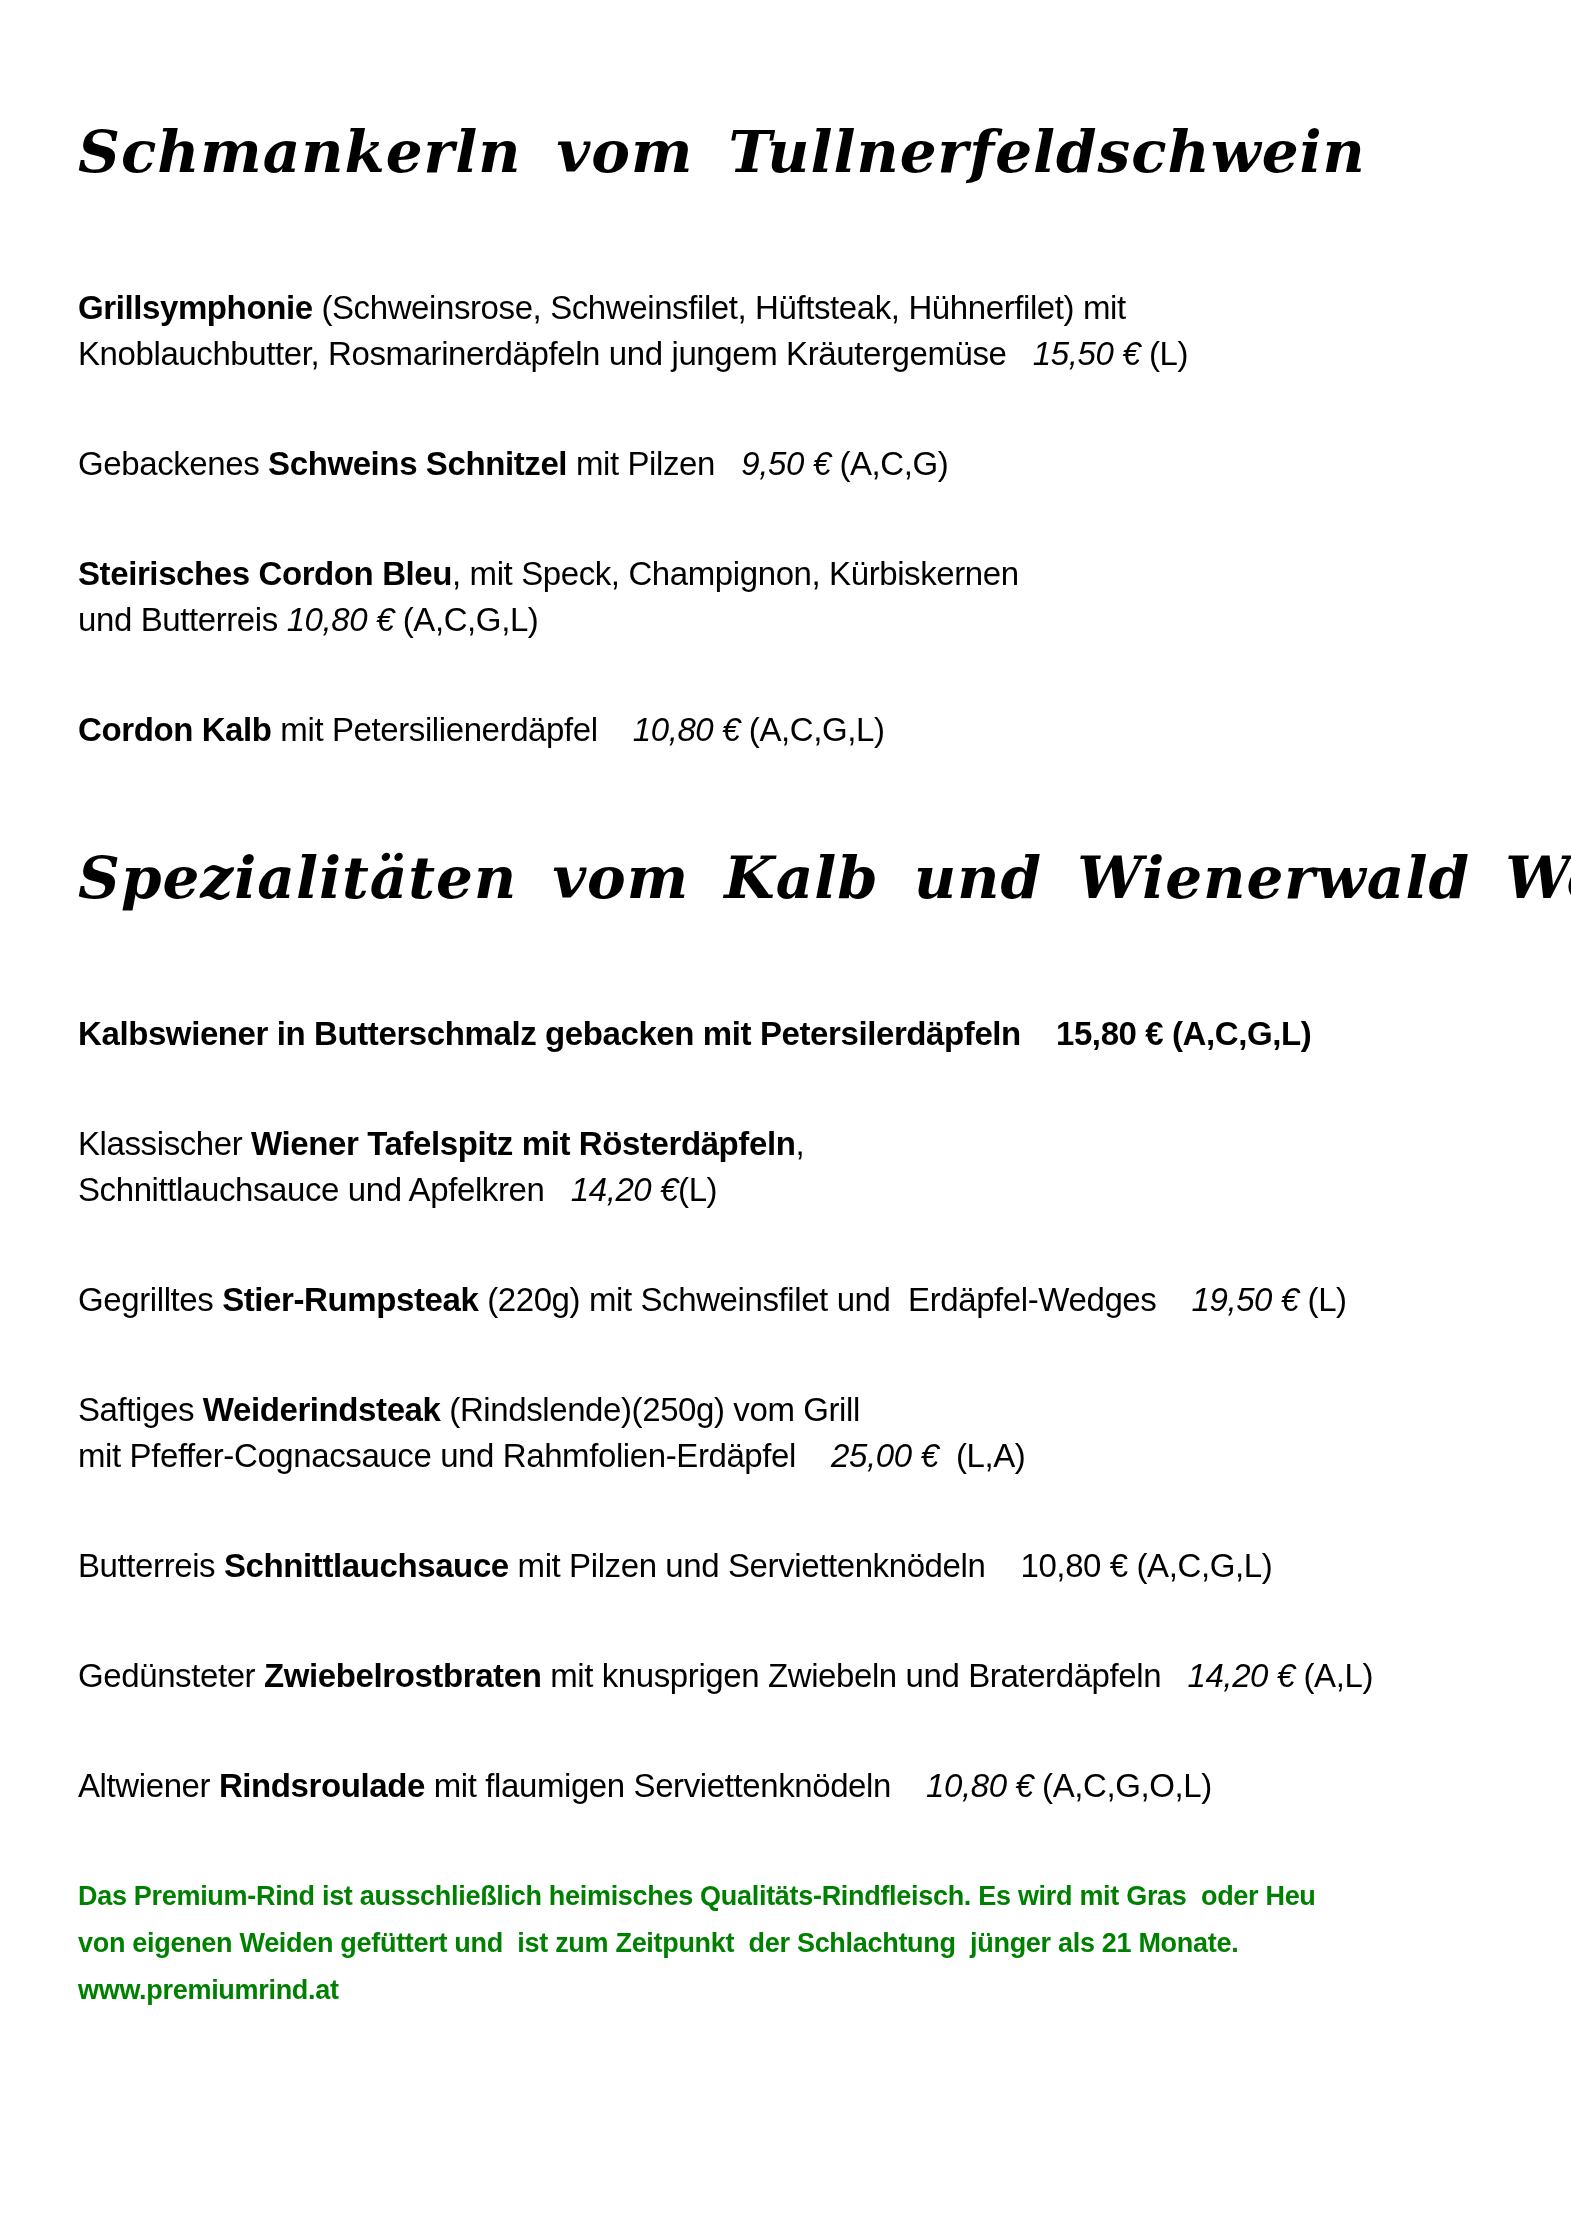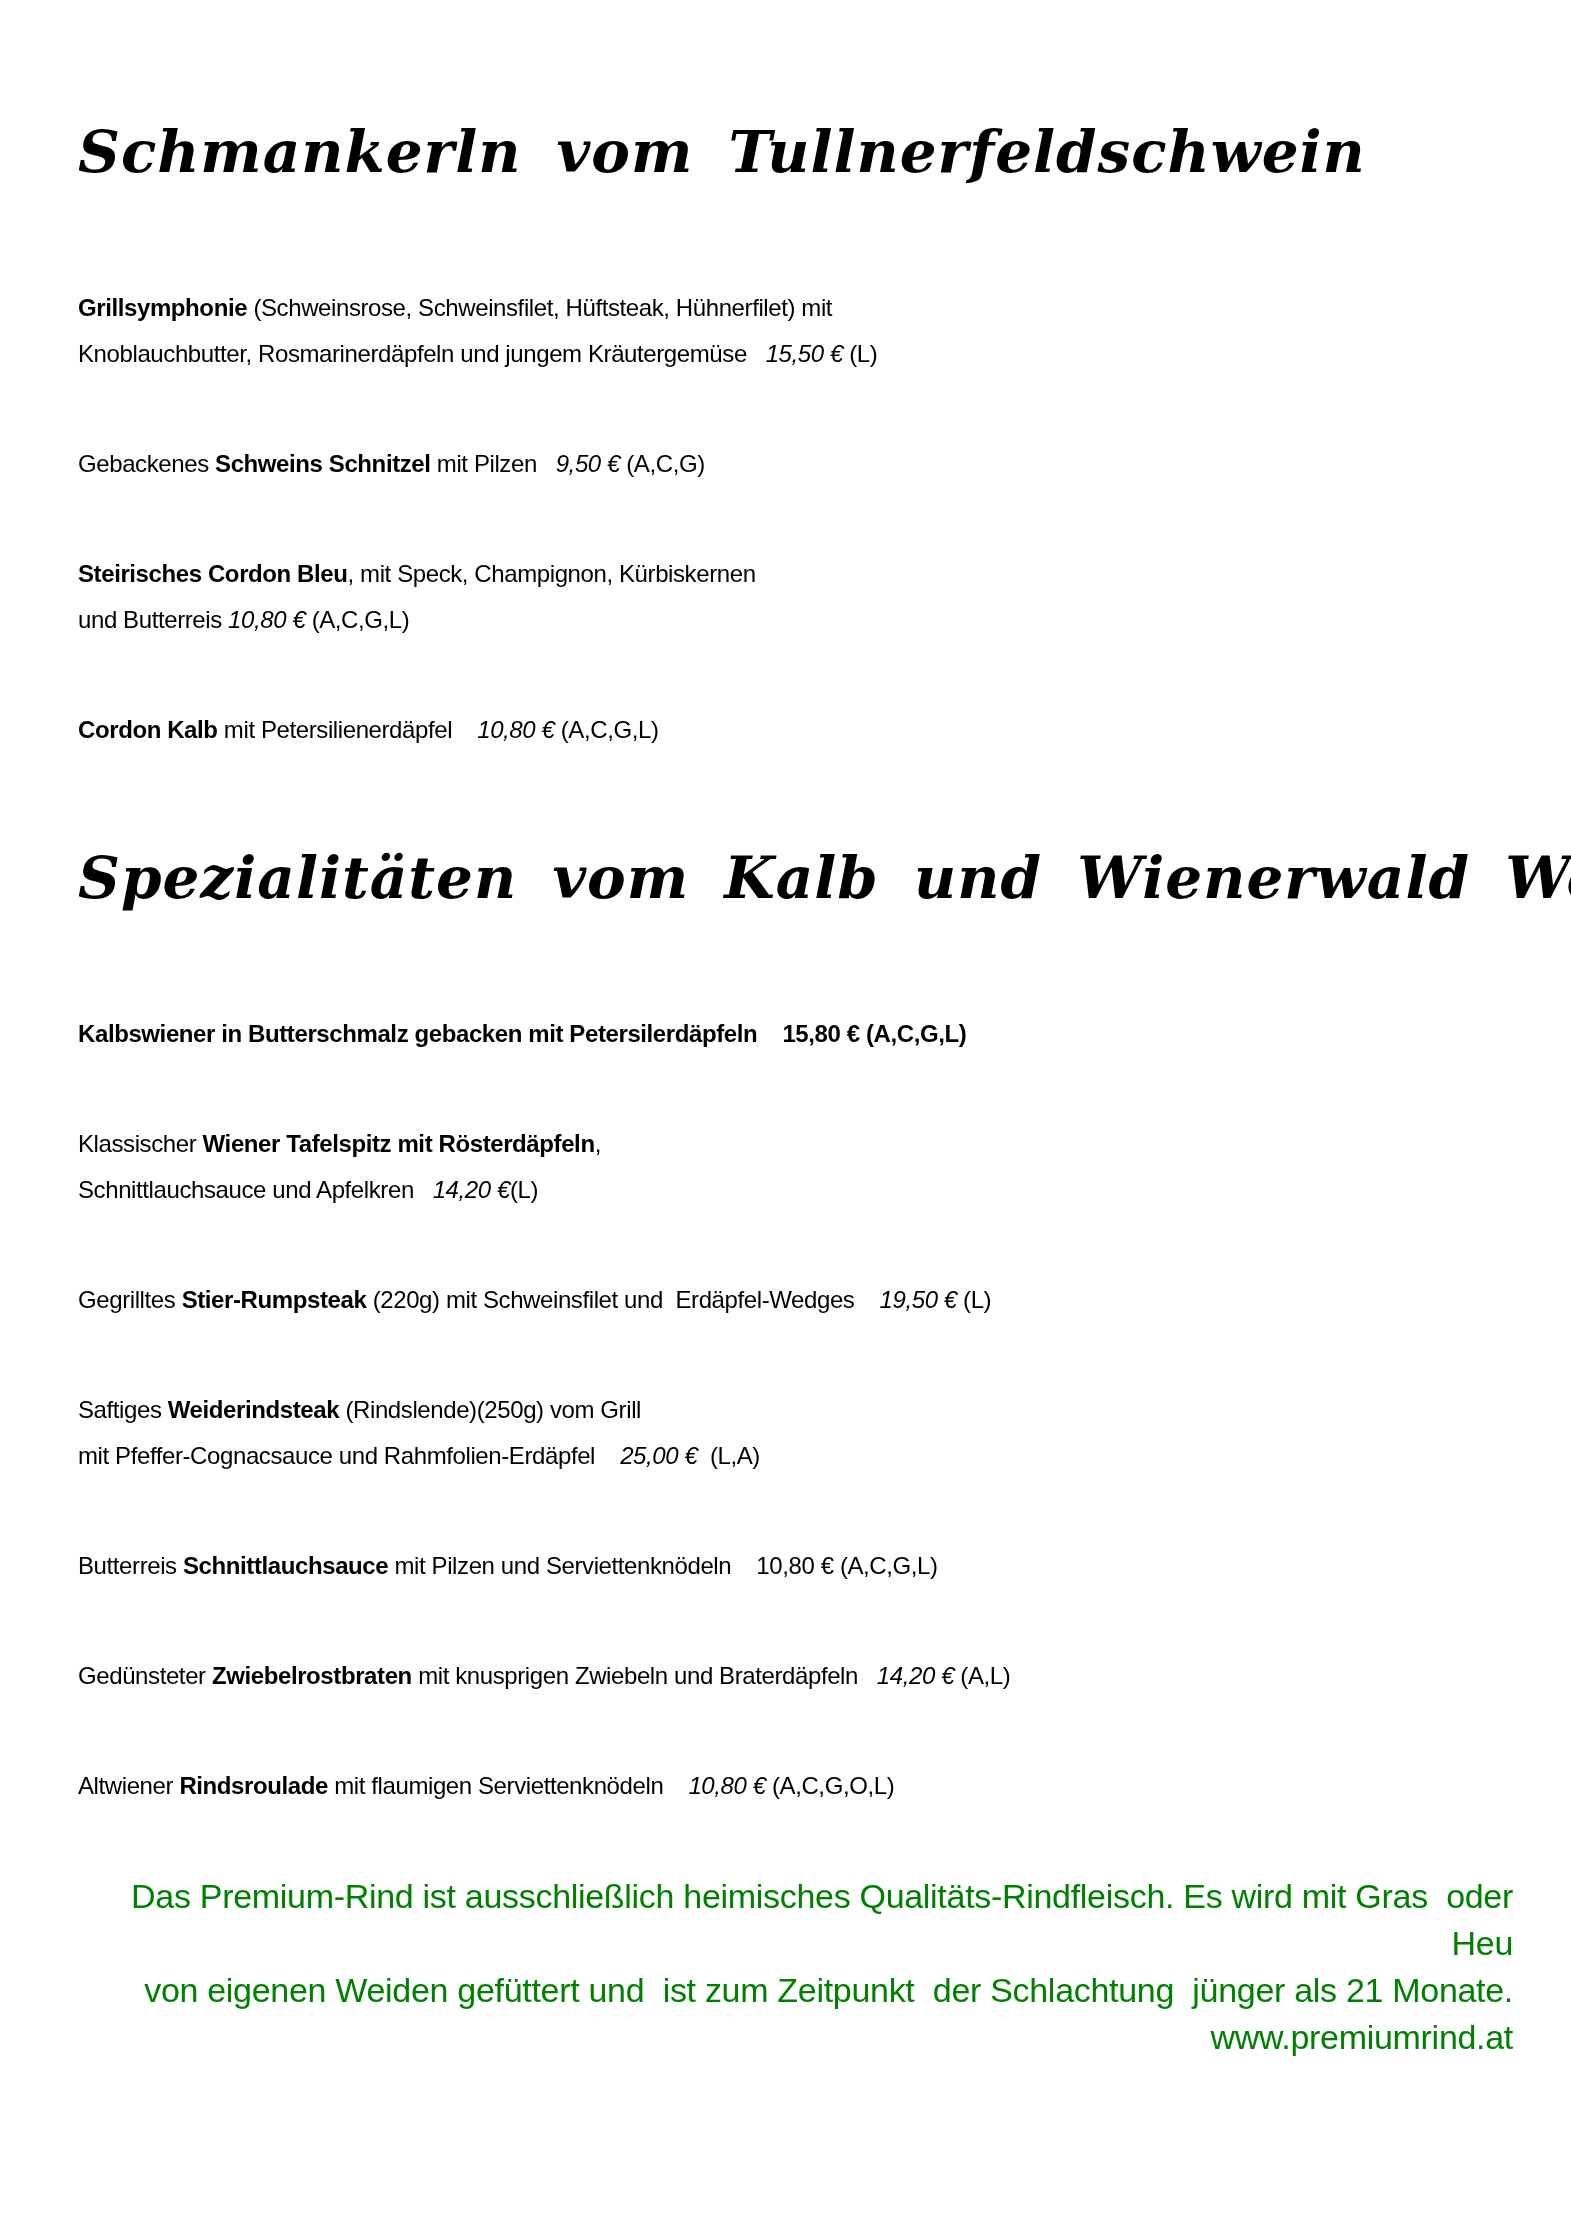--- a/index.html
+++ b/index.html
@@ -20,36 +20,35 @@
     font-weight: 700;
     font-size: 58px;
     line-height: 95px;
     letter-spacing: 1px;
     word-spacing: 14px;
     margin: 0 0 85px 0;
     white-space: nowrap;
   }
   .heading-beef { margin-top: 78px; }
   .item {
-    font-size: 24px;
+    font-size: 33px;
     line-height: 46px;
     letter-spacing: -0.4px;
     margin: 0 0 64px 0;
     white-space: pre-wrap;
   }
   .b { font-weight: 700; }
   .i { font-style: italic; }
   .footer {
-    font-size: 34px;
+    font-size: 27px;
     line-height: 47px;
-    font-weight: 400;
+    font-weight: 700;
     letter-spacing: -0.3px;
     margin: 0;
     white-space: pre-wrap;
-    text-align: right;
   }
 </style>
 </head>
 <body>
 
 <div class="page">
 
   <h1 class="script-heading">Schmankerln vom Tullnerfeldschwein</h1>
 
   <p class="item"><span class="b">Grillsymphonie</span><span> (Schweinsrose, Schweinsfilet, Hüftsteak, Hühnerfilet) mit

